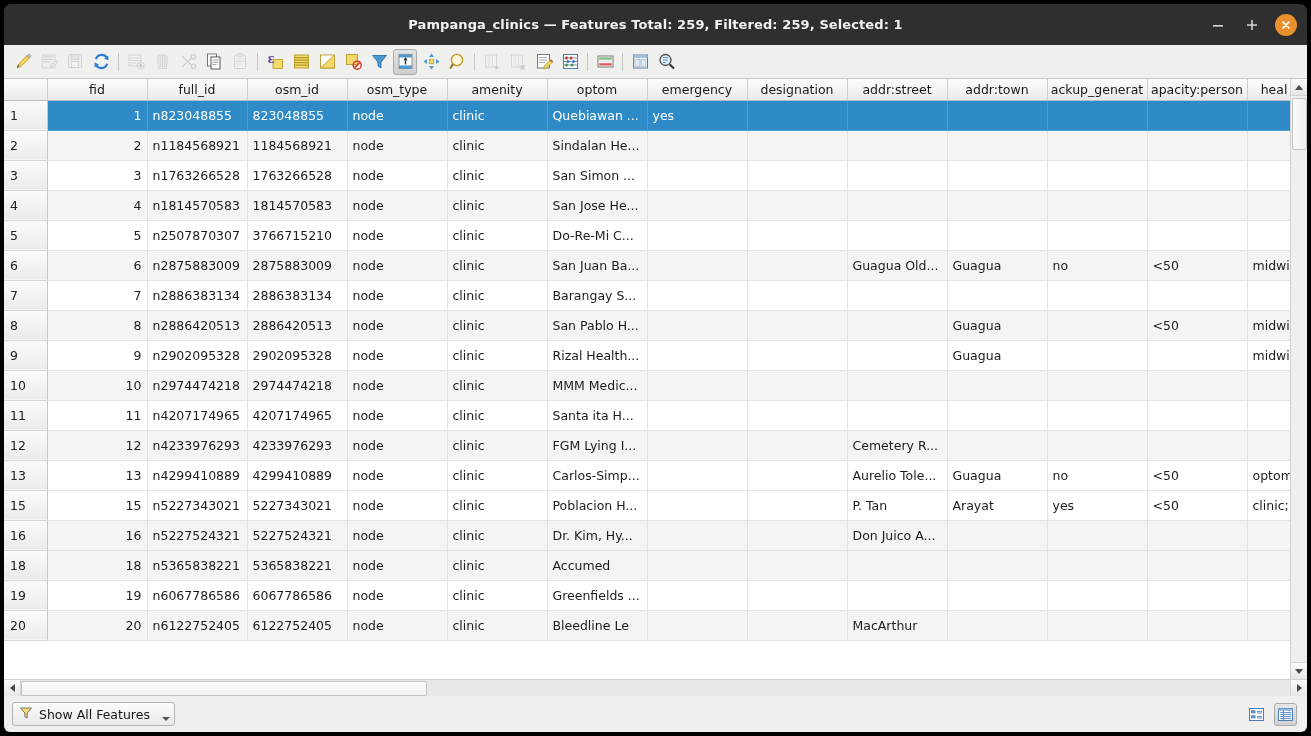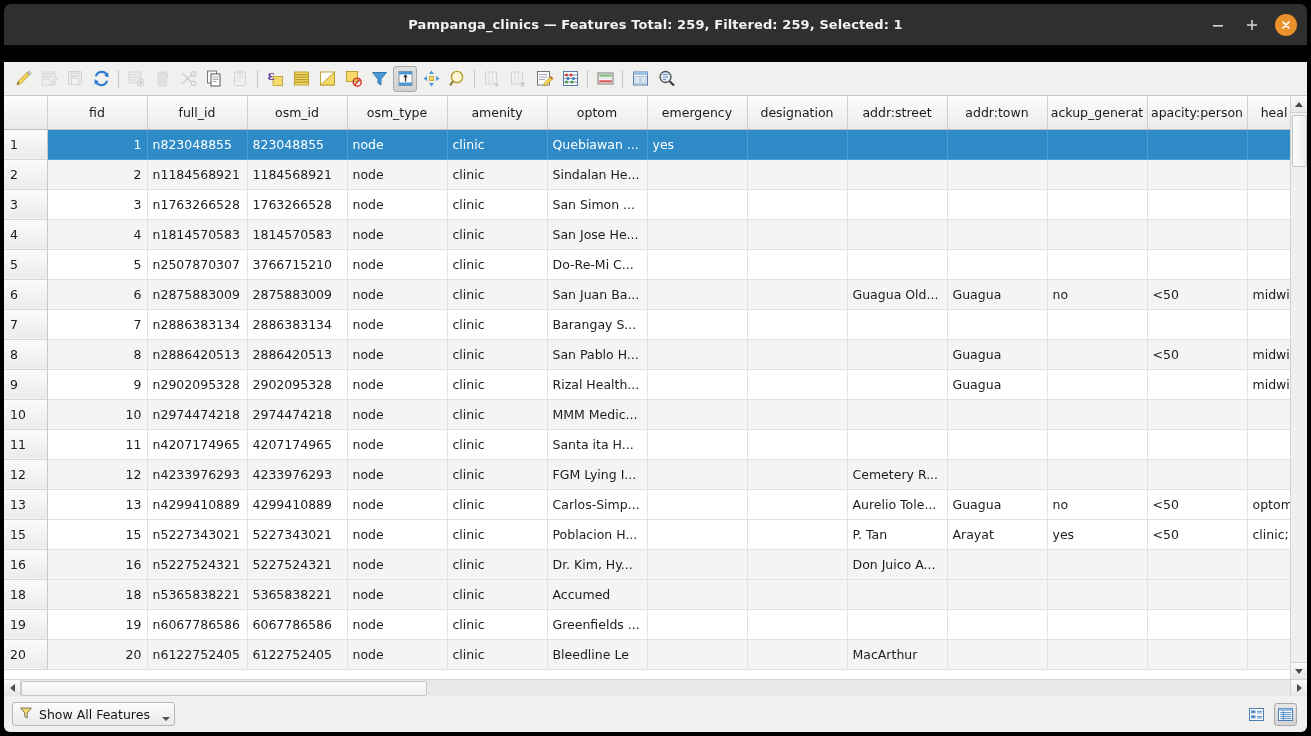--- a/index.html
+++ b/index.html
@@ -25,21 +25,21 @@
   .titlebar {
     position: relative;
     height: 41px;
     min-height: 41px;
     background: #2f2f2f;
     border-top-left-radius: 7px;
     border-top-right-radius: 7px;
     display: flex;
     align-items: center;
     justify-content: center;
-    margin: 4px 4px 17px 4px;
+    margin: 4px 4px 0 4px;
   }
   .titlebar .title {
     color: #f2f2f2;
     font-size: 13px;
     font-weight: bold;
     letter-spacing: 0.1px;
     white-space: nowrap;
   }
   .win-ctrls {
     position: absolute;
@@ -117,21 +117,21 @@
     overflow: hidden;
   }
   table.attr {
     border-collapse: collapse;
     table-layout: fixed;
     width: 1294px;
     font-size: 12.5px;
     color: #1c1c1c;
   }
   table.attr th {
-    height: 33px;
+    height: 21px;
     background: linear-gradient(#fdfdfd, #eaeaea);
     border-right: 1px solid #cfcfcf;
     border-bottom: 1px solid #bfbfbf;
     font-weight: normal;
     font-size: 12.5px;
     color: #1a1a1a;
     text-align: center;
     padding: 0 3px;
     overflow: hidden;
     white-space: nowrap;

